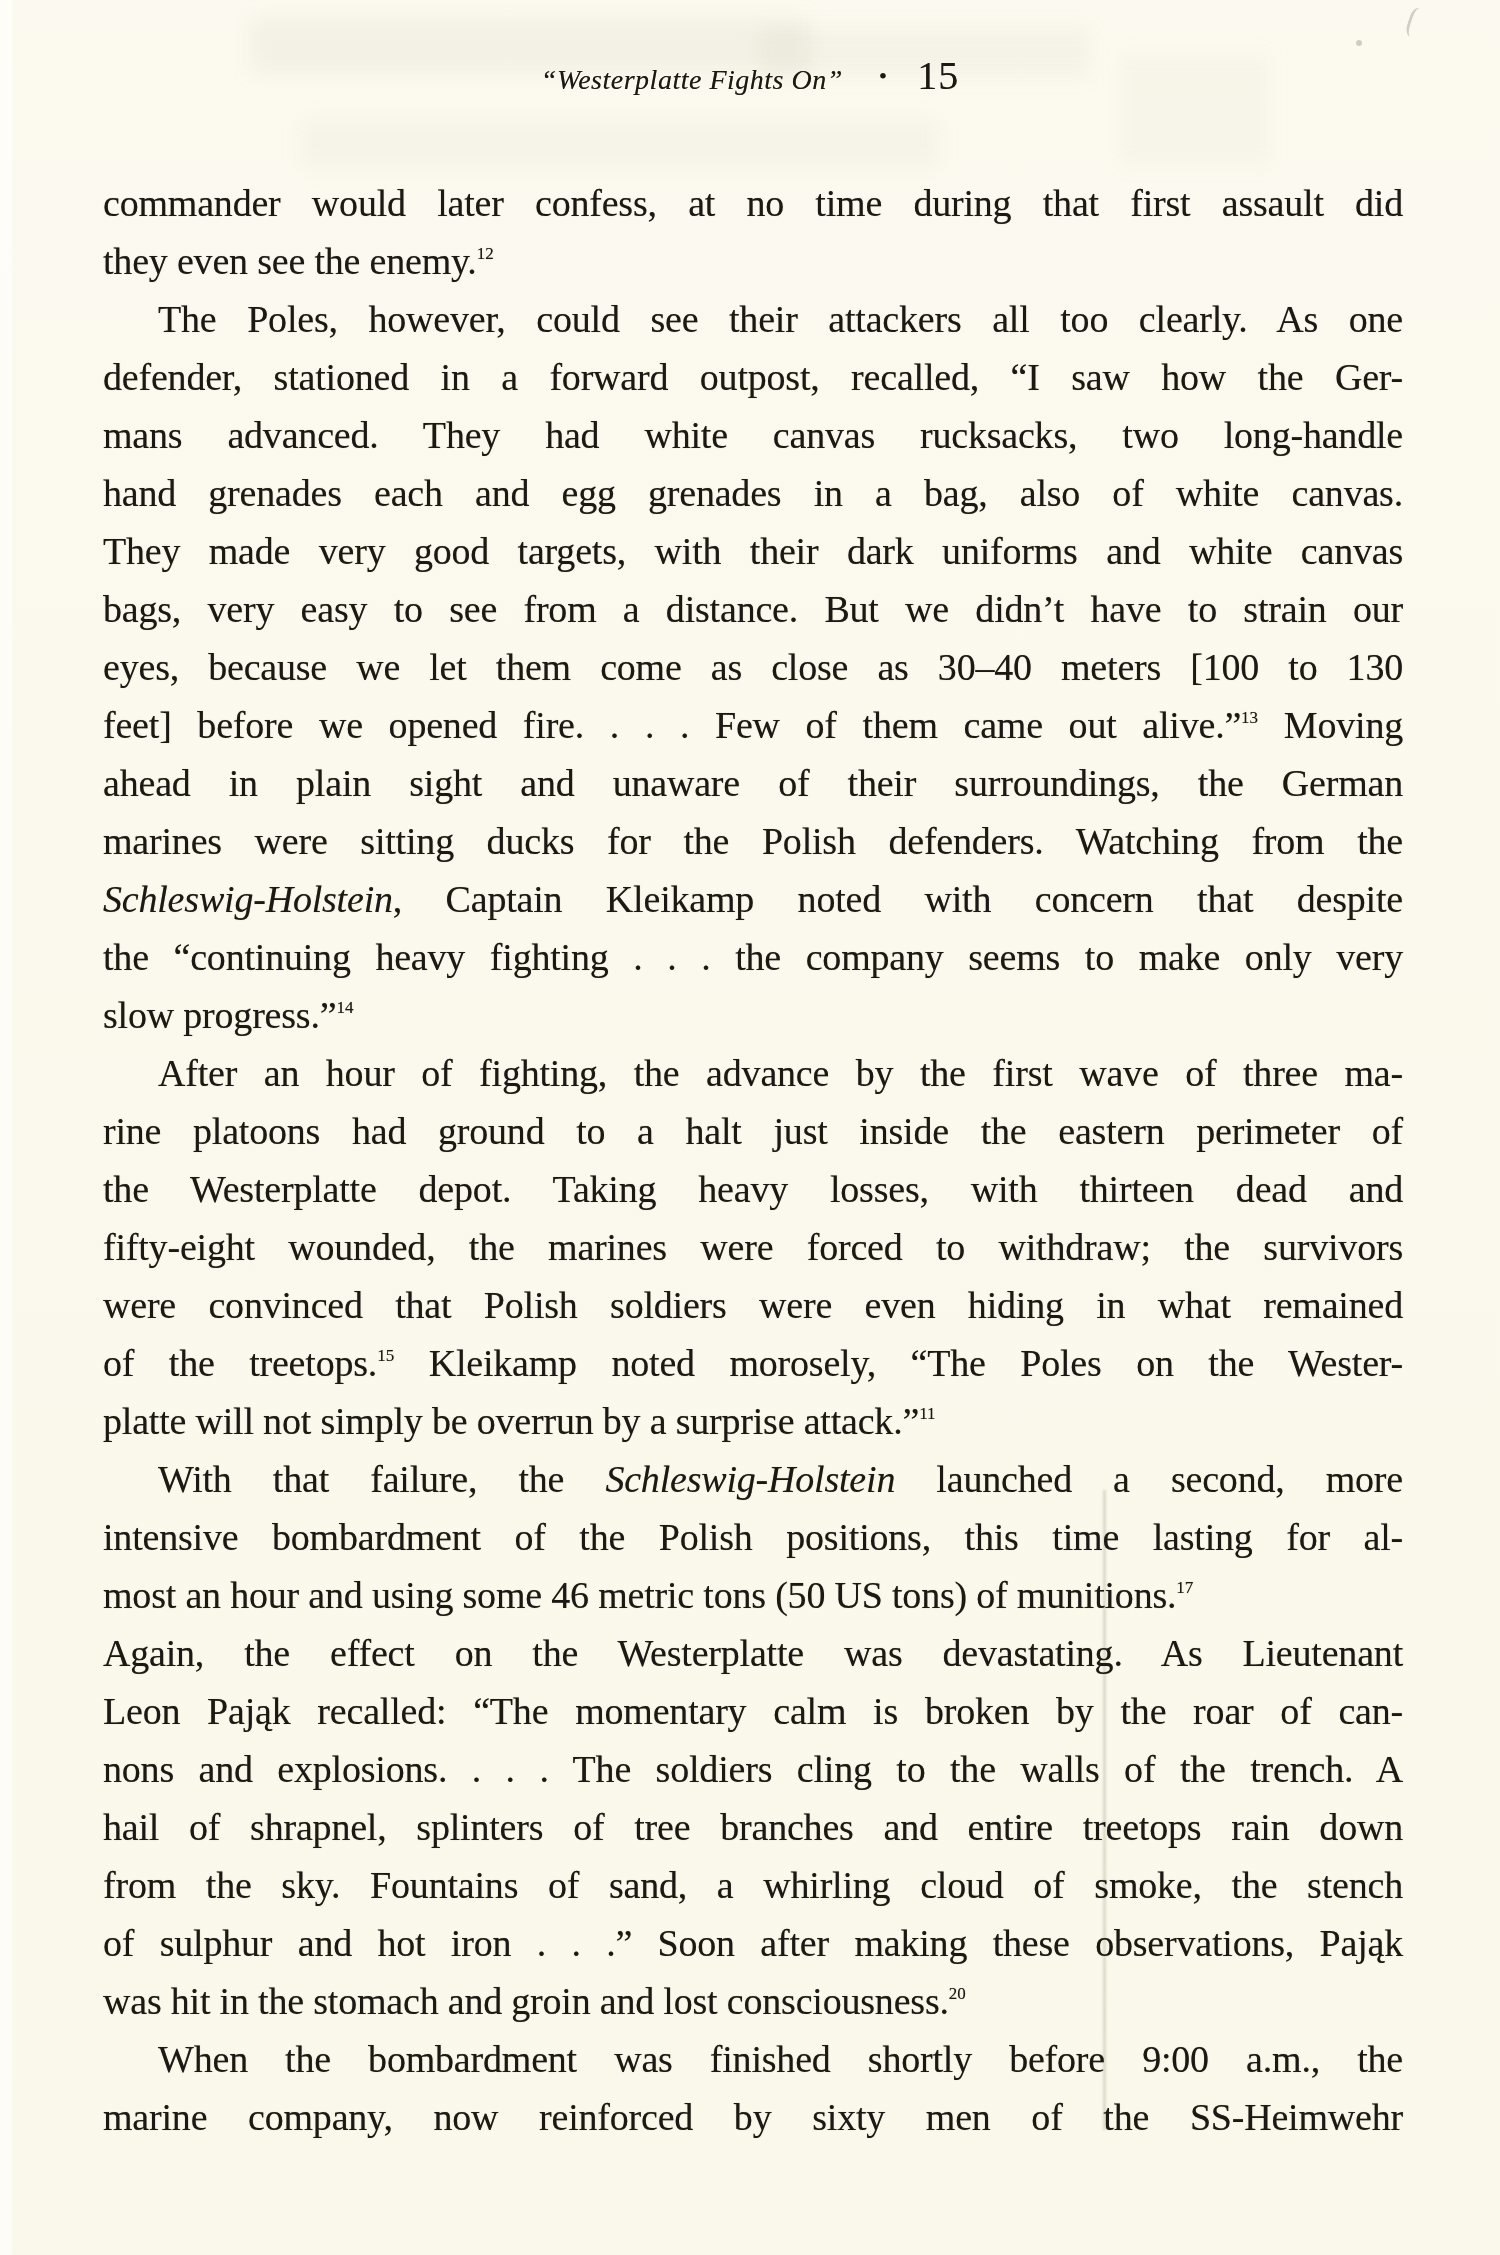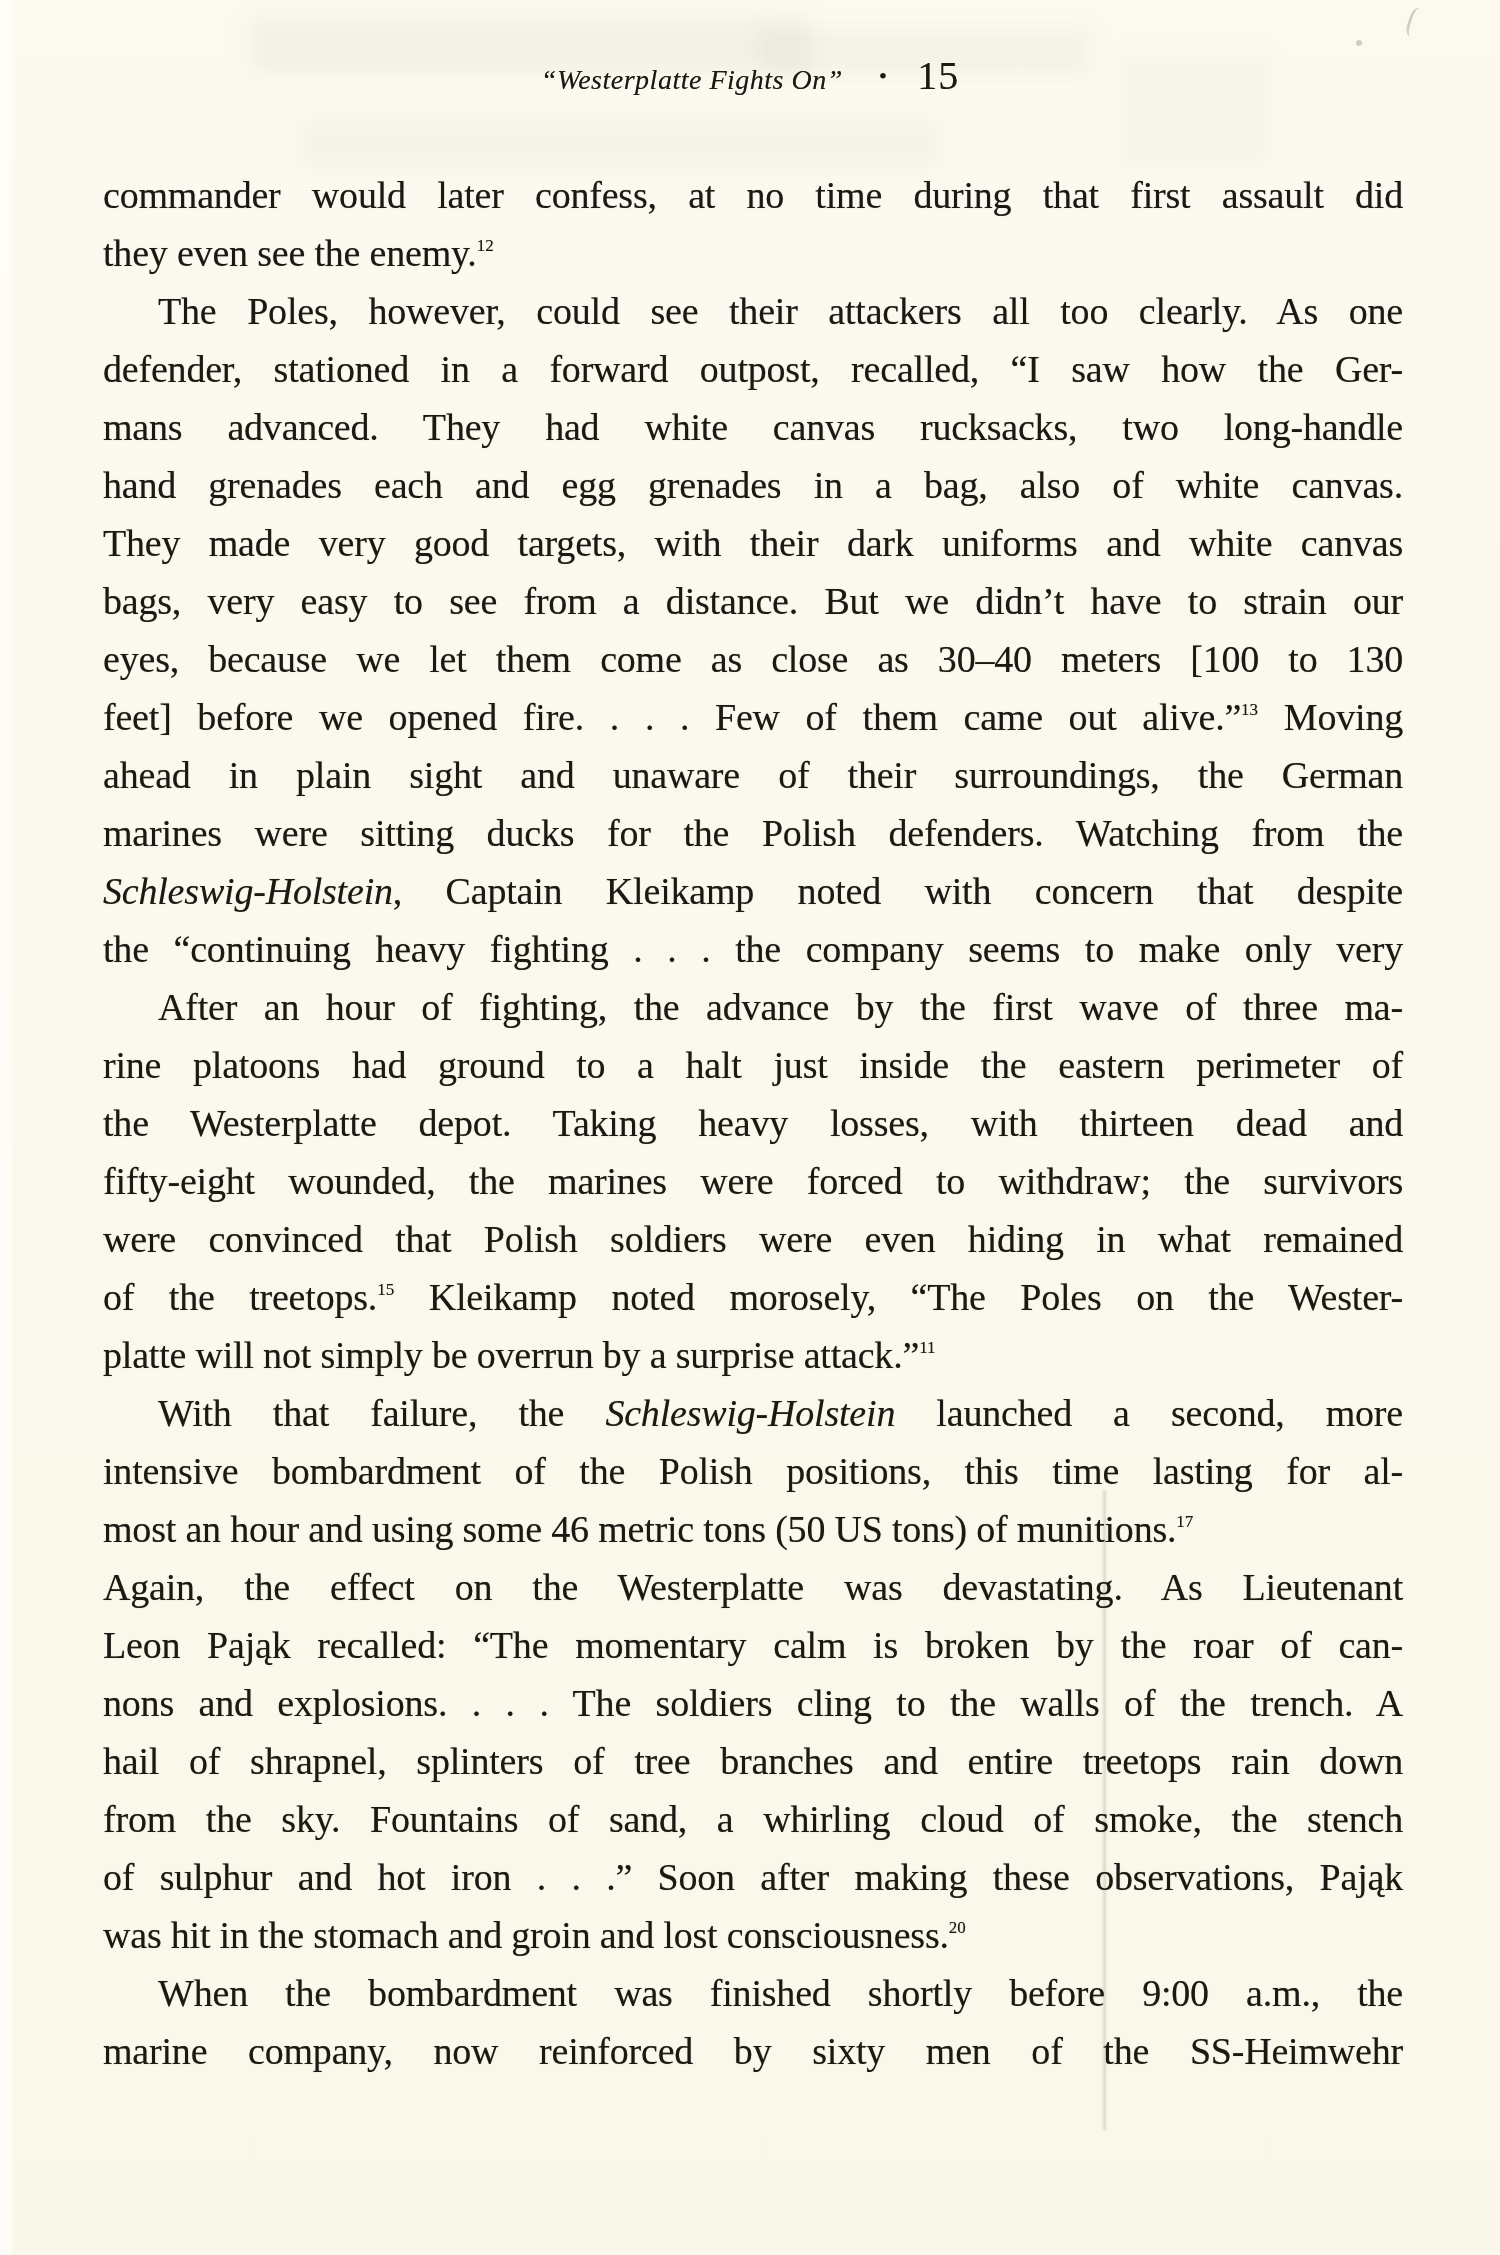--- a/index.html
+++ b/index.html
@@ -52,21 +52,21 @@
   .running-head .sep {
     display: inline-block; font-size: 24px; vertical-align: 5px;
     margin: 0 30px 0 36px; color: #1c1914;
   }
   .running-head .pagenum {
     font-style: normal; font-size: 40px; letter-spacing: 1px;
     text-shadow: 0 0 0.6px rgba(25,20,12,0.55);
   }
 
   .body-text {
-    position: absolute; left: 103px; top: 166px; width: 1300px;
+    position: absolute; left: 103px; top: 174px; width: 1300px;
     color: #1c1914;
   }
   .line {
     height: 58px; line-height: 58px; font-size: 38px;
     letter-spacing: -0.2px;
     text-align: justify; text-align-last: justify;
     white-space: normal; overflow: visible;
     text-shadow: 0 0 0.7px rgba(25,20,12,0.50);
   }
   .line.rag { text-align-last: left; }
@@ -102,20 +102,21 @@
       <div class="line"><span>mans advanced. They had white canvas rucksacks, two long-handle</span></div>
       <div class="line"><span>hand grenades each and egg grenades in a bag, also of white canvas.</span></div>
       <div class="line"><span>They made very good targets, with their dark uniforms and white canvas</span></div>
       <div class="line"><span>bags, very easy to see from a distance. But we didn’t have to strain our</span></div>
       <div class="line"><span>eyes, because we let them come as close as 30–40 meters [100 to 130</span></div>
       <div class="line"><span>feet] before we opened fire. . . . Few of them came out alive.”</span><sup class="fn">13</sup><span> Moving</span></div>
       <div class="line"><span>ahead in plain sight and unaware of their surroundings, the German</span></div>
       <div class="line"><span>marines were sitting ducks for the Polish defenders. Watching from the</span></div>
       <div class="line"><i>Schleswig-Holstein</i><span>, Captain Kleikamp noted with concern that despite</span></div>
       <div class="line"><span>the “continuing heavy fighting . . . the company seems to make only very</span></div>
+      <div class="line rag"><span>slow progress.”</span><sup class="fn">14</sup></div>
       <div class="line indent"><span>After an hour of fighting, the advance by the first wave of three ma-</span></div>
       <div class="line"><span>rine platoons had ground to a halt just inside the eastern perimeter of</span></div>
       <div class="line"><span>the Westerplatte depot. Taking heavy losses, with thirteen dead and</span></div>
       <div class="line"><span>fifty-eight wounded, the marines were forced to withdraw; the survivors</span></div>
       <div class="line"><span>were convinced that Polish soldiers were even hiding in what remained</span></div>
       <div class="line"><span>of the treetops.</span><sup class="fn">15</sup><span> Kleikamp noted morosely, “The Poles on the Wester-</span></div>
       <div class="line rag"><span>platte will not simply be overrun by a surprise attack.”</span><sup class="fn">11</sup></div>
       <div class="line indent"><span>With that failure, the </span><i>Schleswig-Holstein</i><span> launched a second, more</span></div>
       <div class="line"><span>intensive bombardment of the Polish positions, this time lasting for al-</span></div>
       <div class="line rag"><span>most an hour and using some 46 metric tons (50 US tons) of munitions.</span><sup class="fn">17</sup></div>

